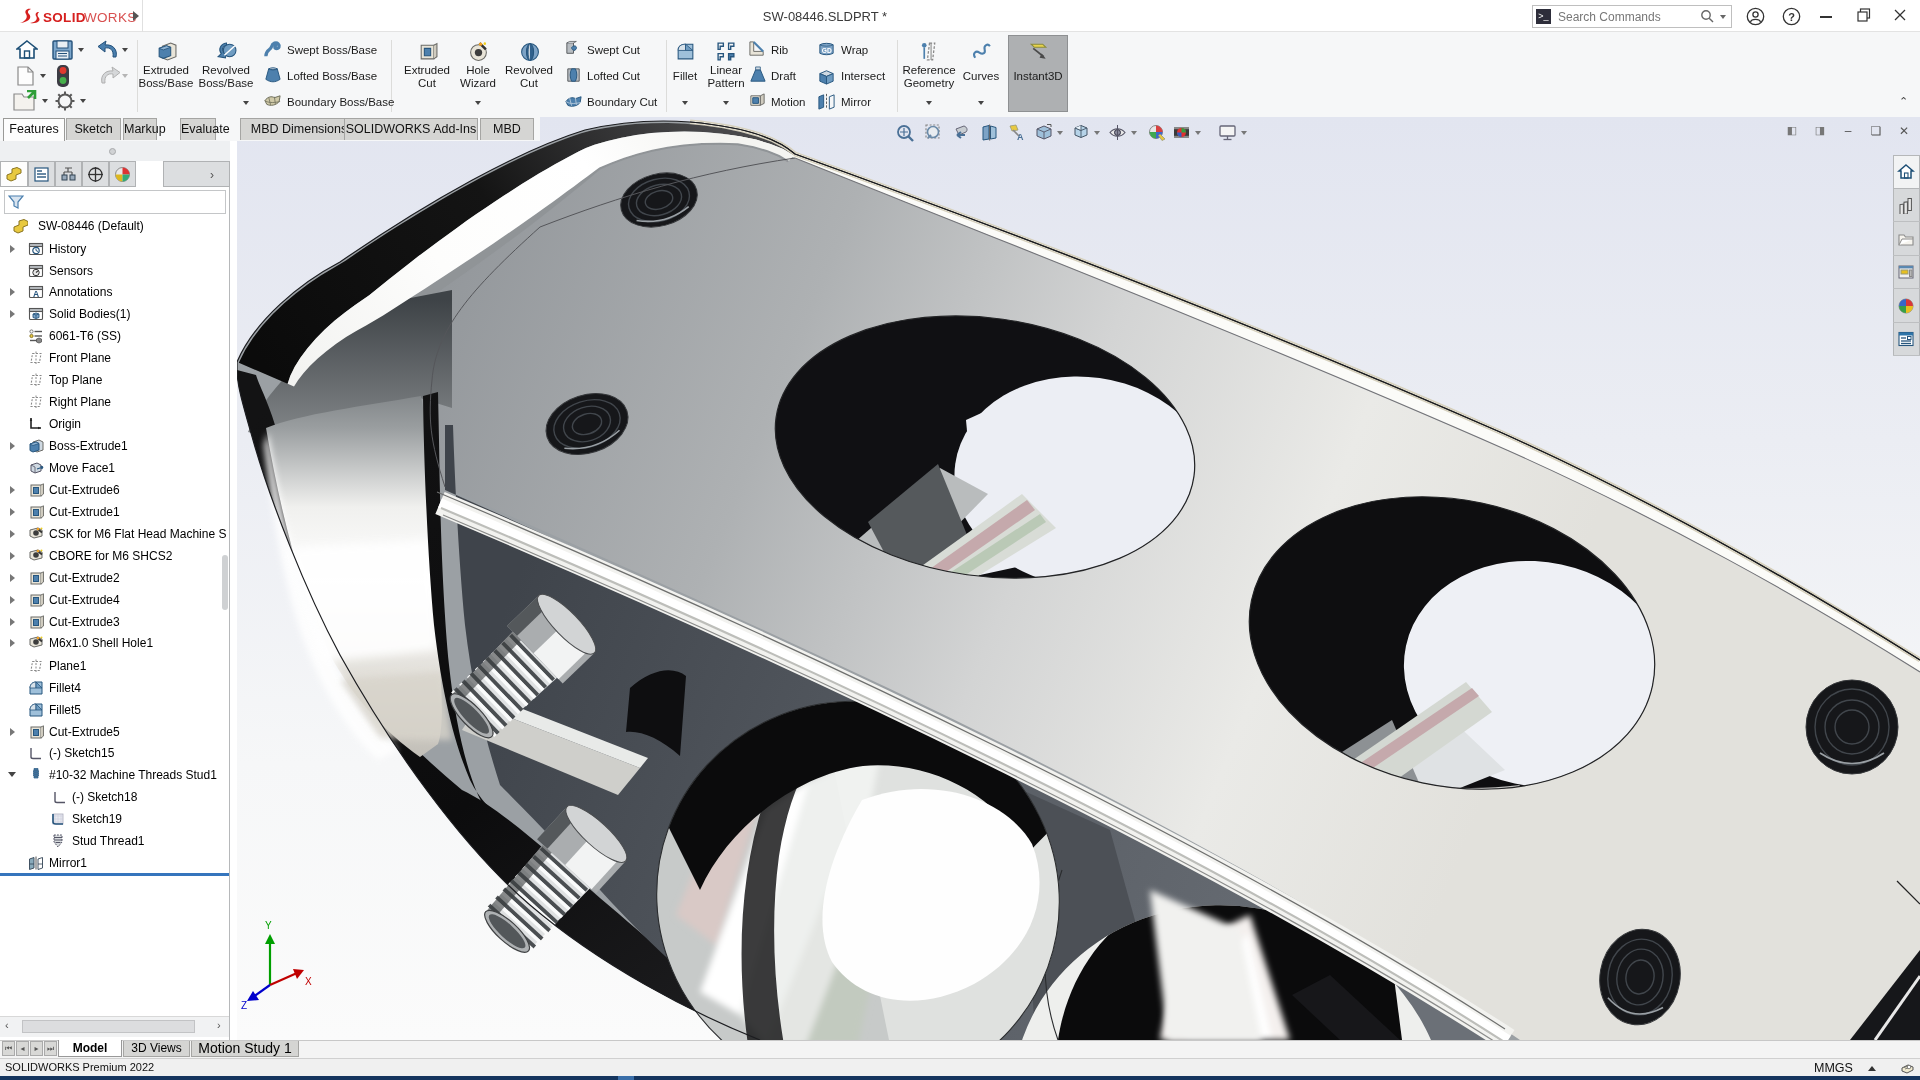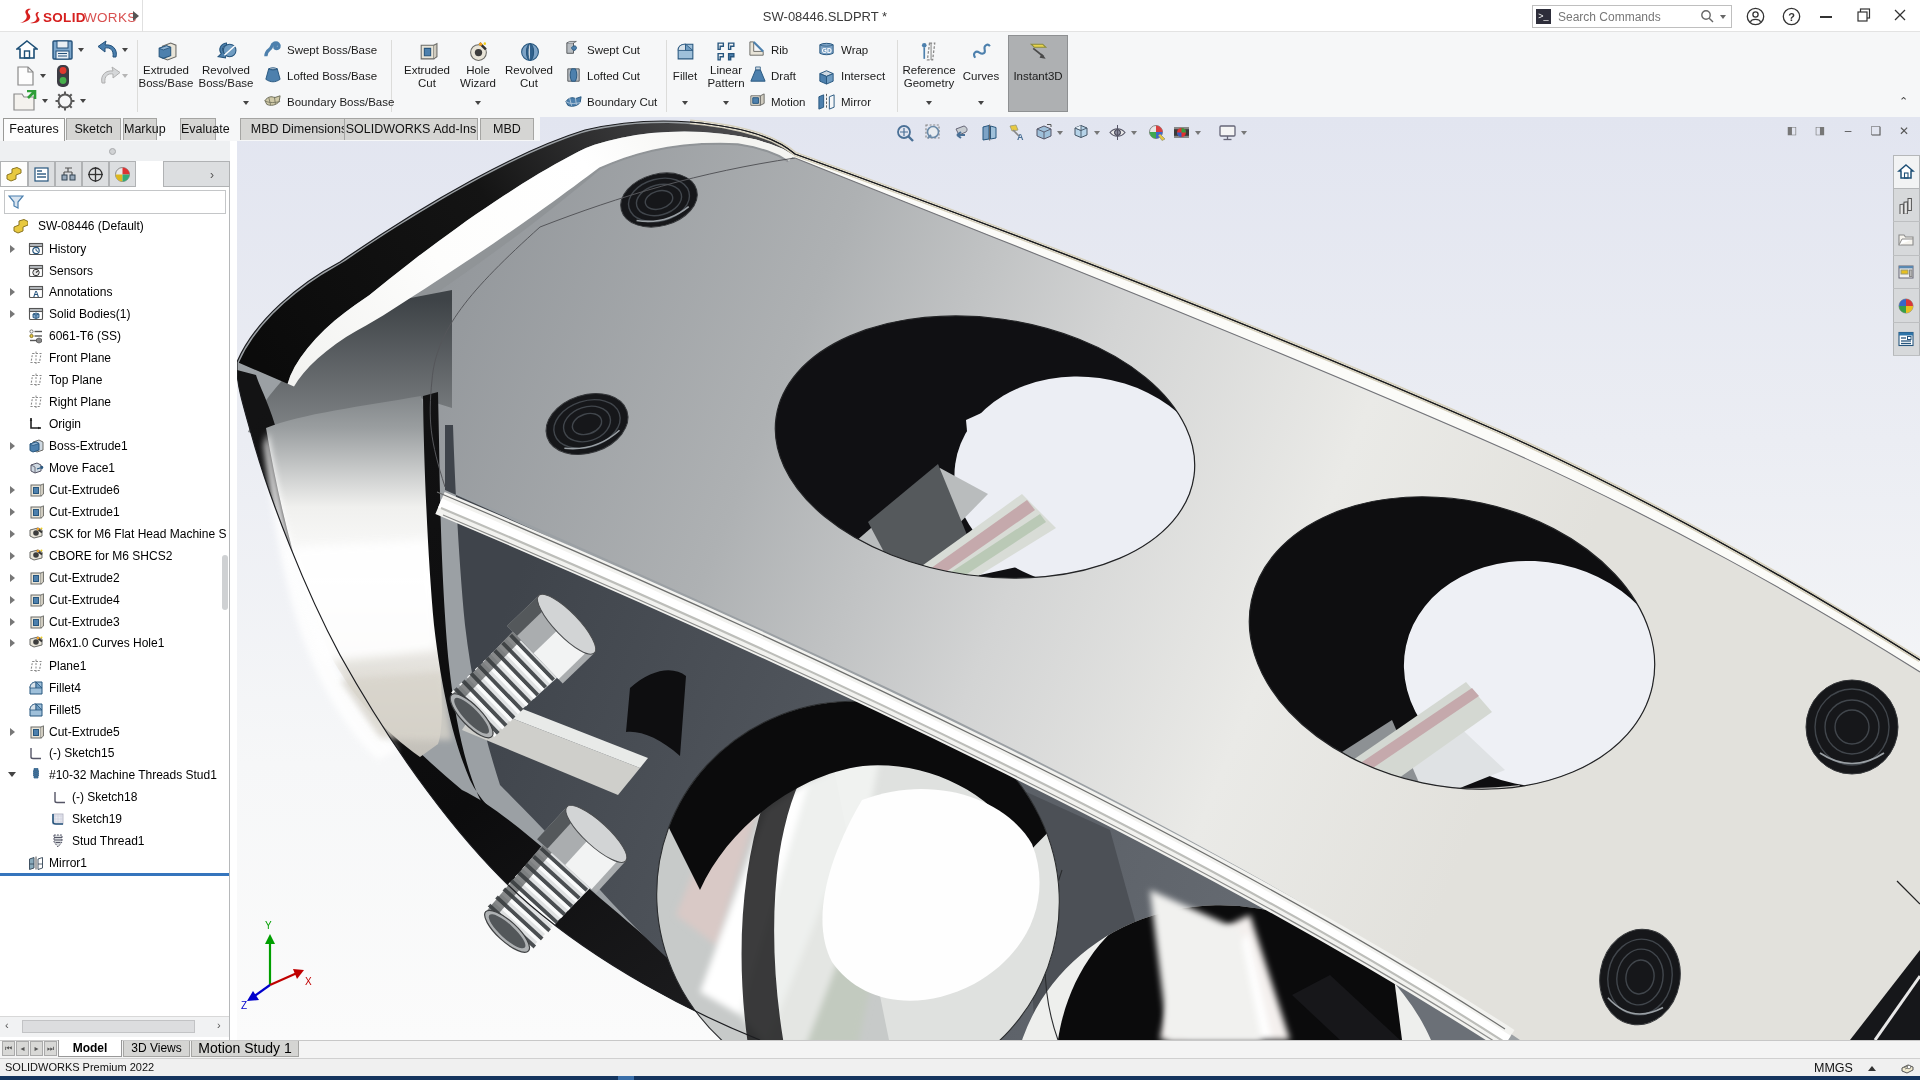--- a/index.html
+++ b/index.html
@@ -472,21 +472,21 @@
 </div>
 <div class="trow" style="top:632px">
 <div class="exp" style="left:10px"></div>
 <svg class="abs" style="left:28px;top:3px" width="16" height="16" viewBox="0 0 16 16">
         <path d="M2,4 L10,2 L14,4 L14,10 L6,12 L2,10 Z" fill="#e8e4d8" stroke="#6a6a66" stroke-width="1"></path>
         <circle cx="8" cy="7" r="2.8" fill="#3d3d3d"></circle>
         <path d="M9,2.5 L14,6.5" stroke="#333" stroke-width="1.8"></path>
         <circle cx="10" cy="3" r="1.3" fill="#f0a020"></circle>
         <circle cx="13.5" cy="2.5" r="1" fill="#f0d020"></circle>
       </svg>
-<span class="txt" style="left:49px">M6x1.0 Curves Hole1</span>
+<span class="txt" style="left:49px">M6x1.0 Shell Hole1</span>
 </div>
 <div class="trow" style="top:655px">
 <svg class="abs" style="left:28px;top:3px" width="16" height="16" viewBox="0 0 16 16">
         <path d="M4.5,3.5 L13,3.5 L11.5,12.5 L3,12.5 Z" fill="none" stroke="#8a8a8a" stroke-width="1.1" stroke-dasharray="2,1.5"></path>
         <path d="M8,1.5 L8,14.5" stroke="#8a8a8a" stroke-width="1" stroke-dasharray="2,1.5"></path>
       </svg>
 <span class="txt" style="left:49px">Plane1</span>
 </div>
 <div class="trow" style="top:677px">
 <svg class="abs" style="left:28px;top:3px" width="16" height="16" viewBox="0 0 16 16">

